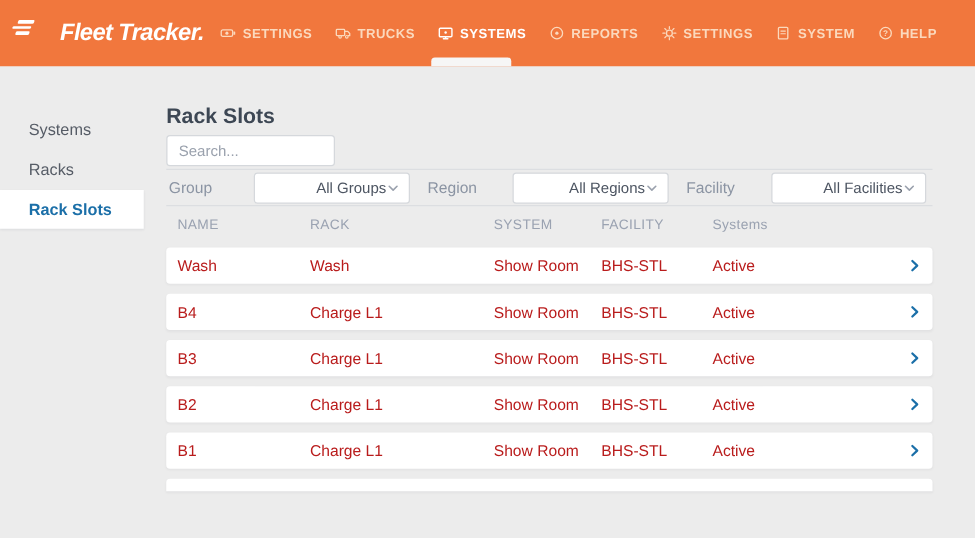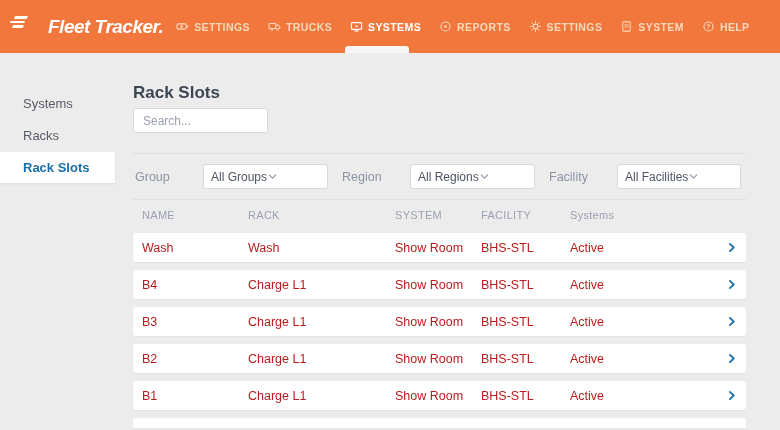--- a/index.html
+++ b/index.html
@@ -26,24 +26,24 @@
   .sidebar{position:absolute;left:0;top:88px;width:115px;z-index:1}
   .side-item{padding:8px 0 8px 23px;font-size:13px;color:#565c66;margin-bottom:1px;cursor:pointer;white-space:nowrap}
   .side-item.active{background:#fff;color:#1b6fa8;font-weight:bold;box-shadow:0 1px 2px rgba(20,30,50,.07)}
 
   
   .main{position:absolute;left:133px;top:53px;width:613px}
   .page-title{margin-top:30px;height:22px;font-size:17px;font-weight:bold;color:#3d4754}
   .search-input{display:block;width:135px;height:25px;margin-top:3px;border:1px solid #d5d8dc;border-radius:3px;padding:0 9px;font-size:12px;color:#4d5562;background:#fff;font-family:inherit;outline:none}
   .search-input::placeholder{color:#9aa1ad}
 
-  .filters{margin-top:20px;height:47px;border-top:1px solid #dcdee1;border-bottom:1px solid #dcdee1;display:flex;align-items:center;padding-left:2px}
+  .filters{margin-top:2px;height:30px;border-top:1px solid #dcdee1;border-bottom:1px solid #dcdee1;display:flex;align-items:center;padding-left:2px}
   .filter-label{font-size:12.5px;color:#8b94a3;width:68px;flex:none}
   .filter-label.ml{margin-left:14px}
-  .select-box{width:125px;height:25px;flex:none;border:1px solid #d5d8dc;border-radius:3px;background:#fff;display:flex;align-items:center;justify-content:flex-start;padding:0 7px;font-size:12px;color:#4d5562;cursor:pointer}
+  .select-box{width:125px;height:25px;flex:none;border:1px solid #d5d8dc;border-radius:3px;background:#fff;display:flex;align-items:center;justify-content:flex-end;padding:0 7px;font-size:12px;color:#4d5562;cursor:pointer}
   .select-box:last-child{width:124px}
   .select-box .chevd{color:#9aa1ad;display:flex;align-items:center}
   .select-box .chevd svg{width:11px;height:11px}
 
   .grid-cols{display:grid;grid-template-columns:106px 147px 86px 89px 1fr 30px;padding-left:9px;align-items:center}
   .thead{height:30px;font-size:11px;color:#9aa2b1;letter-spacing:.3px}
   .rows{margin-top:3px}
   .trow{height:29px;background:#fff;border-radius:3px;margin-bottom:8px;font-size:12.5px;color:#b91c1c;box-shadow:0 1px 2px rgba(30,40,60,.05);cursor:pointer}
   .trow .chev{color:#1b6fa8;display:flex;align-items:center;justify-content:center}
   .trow .chev svg{width:13px;height:13px}

